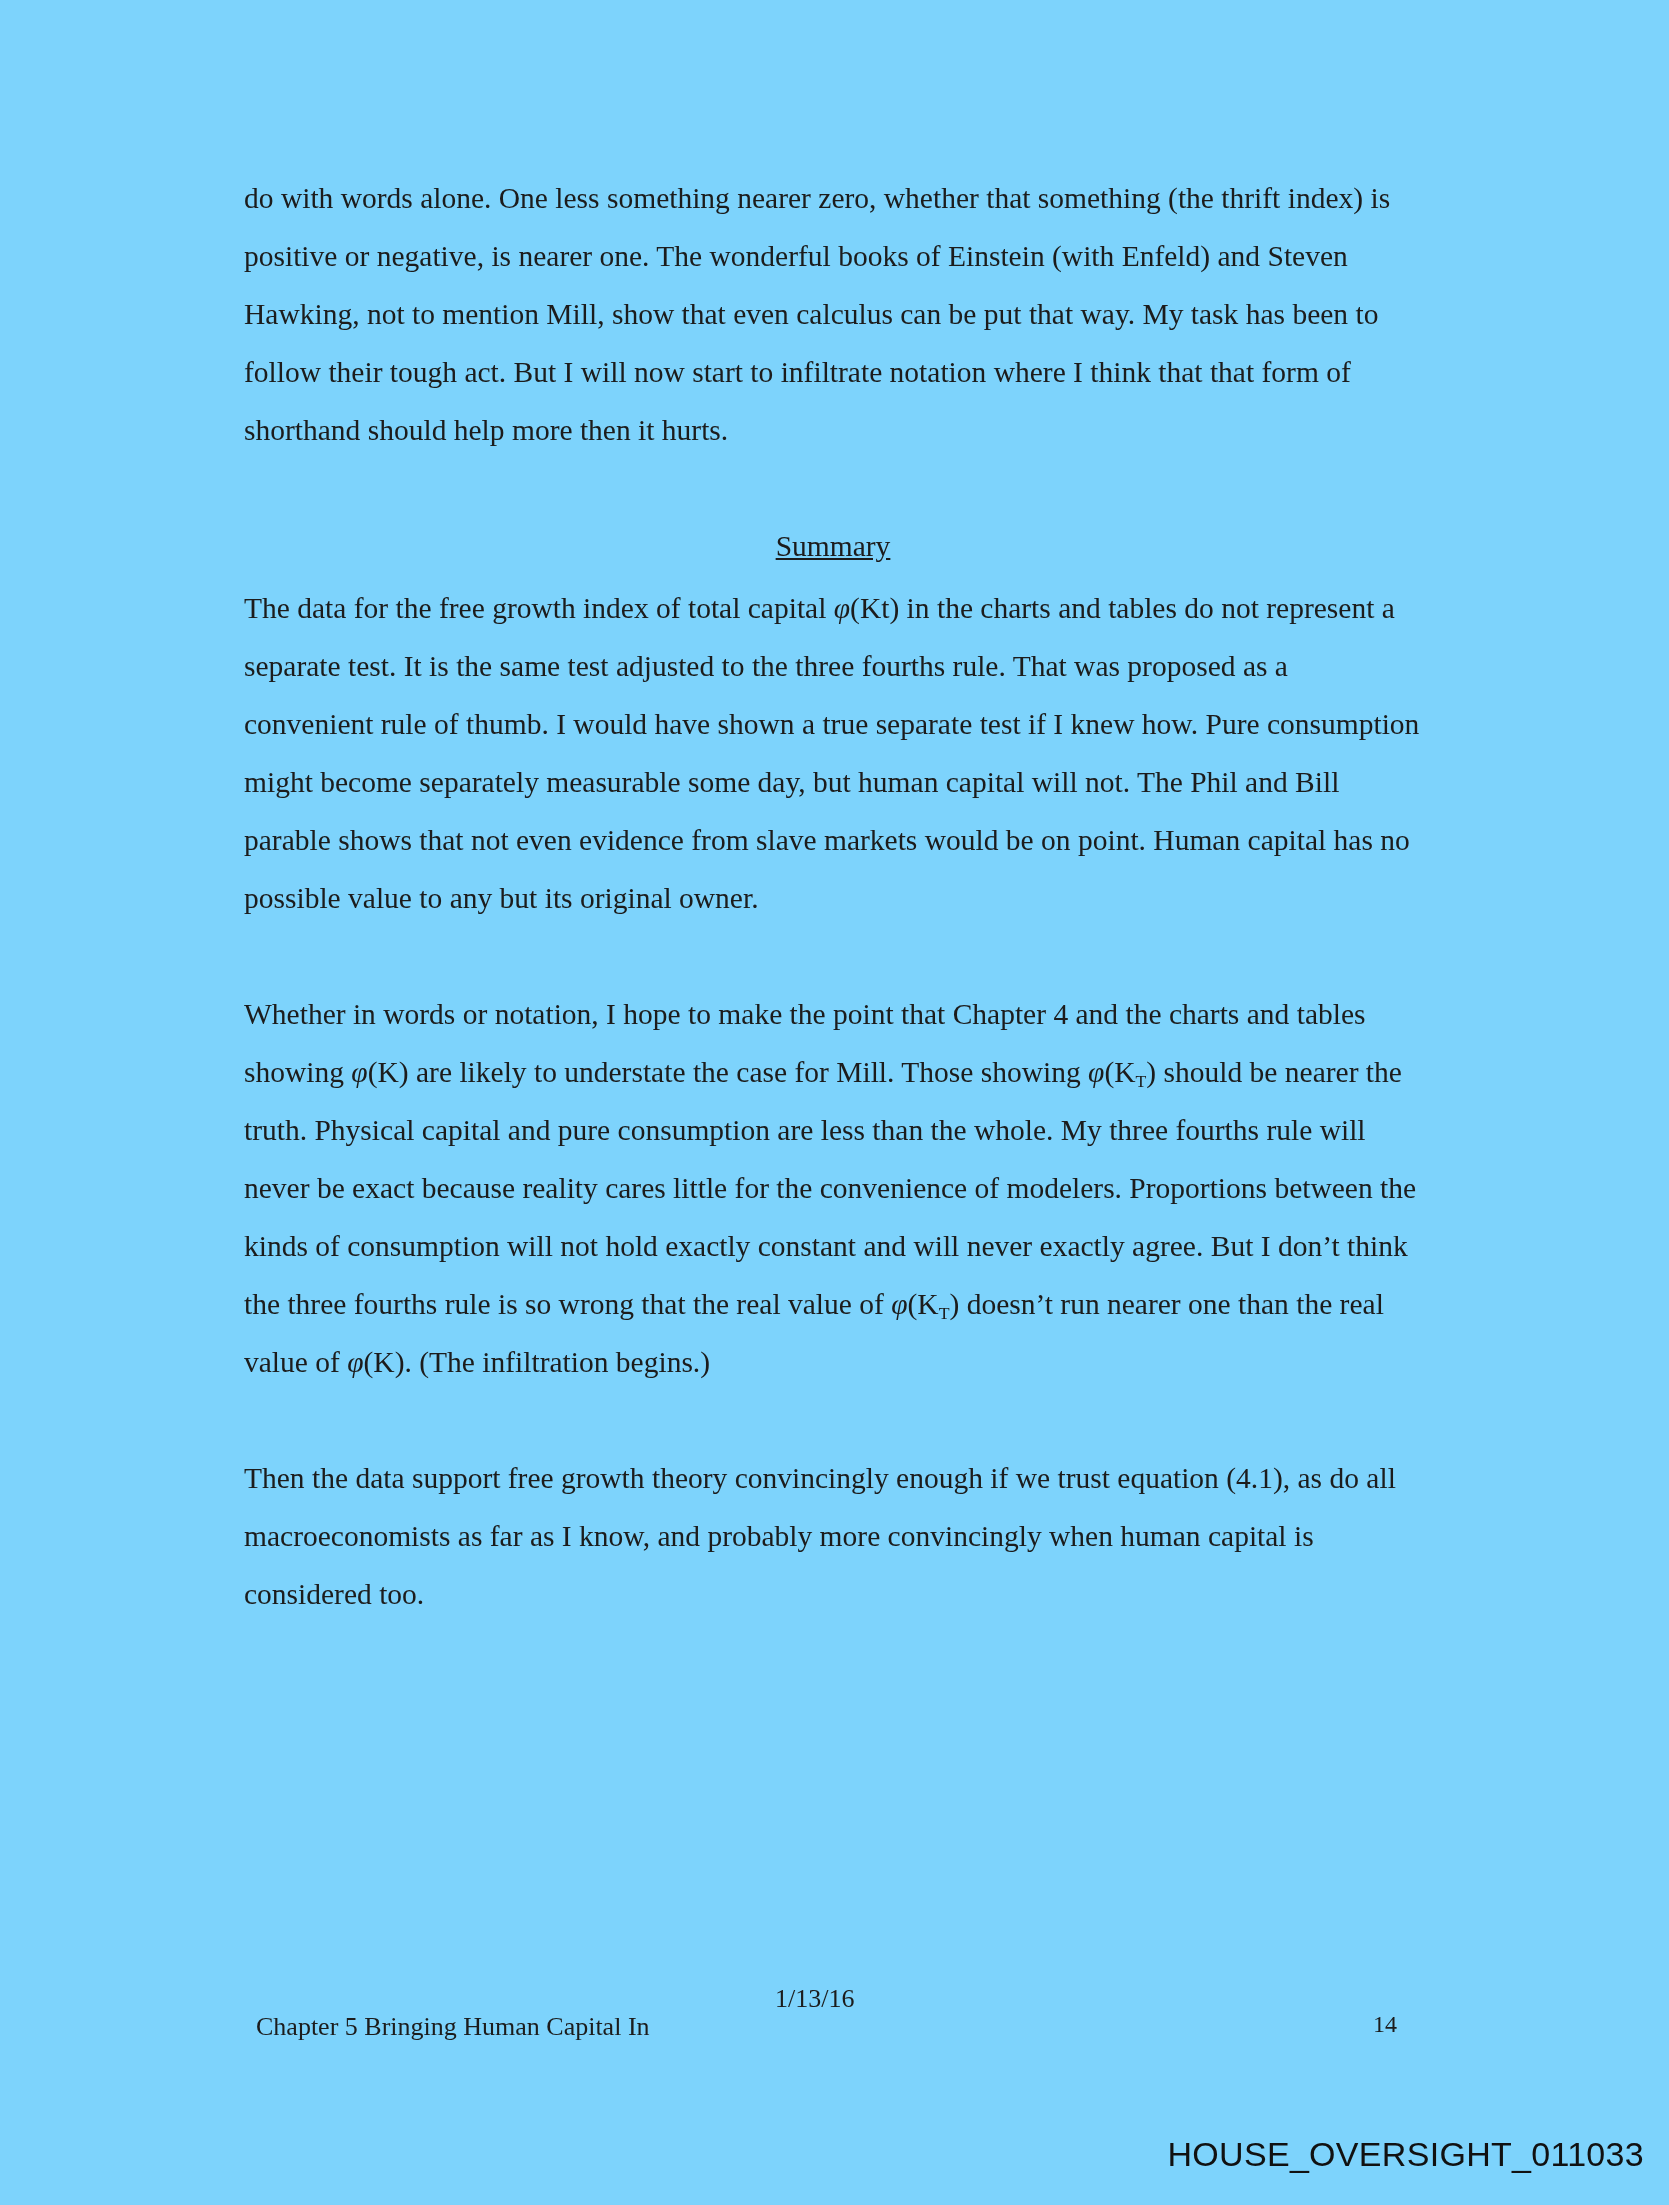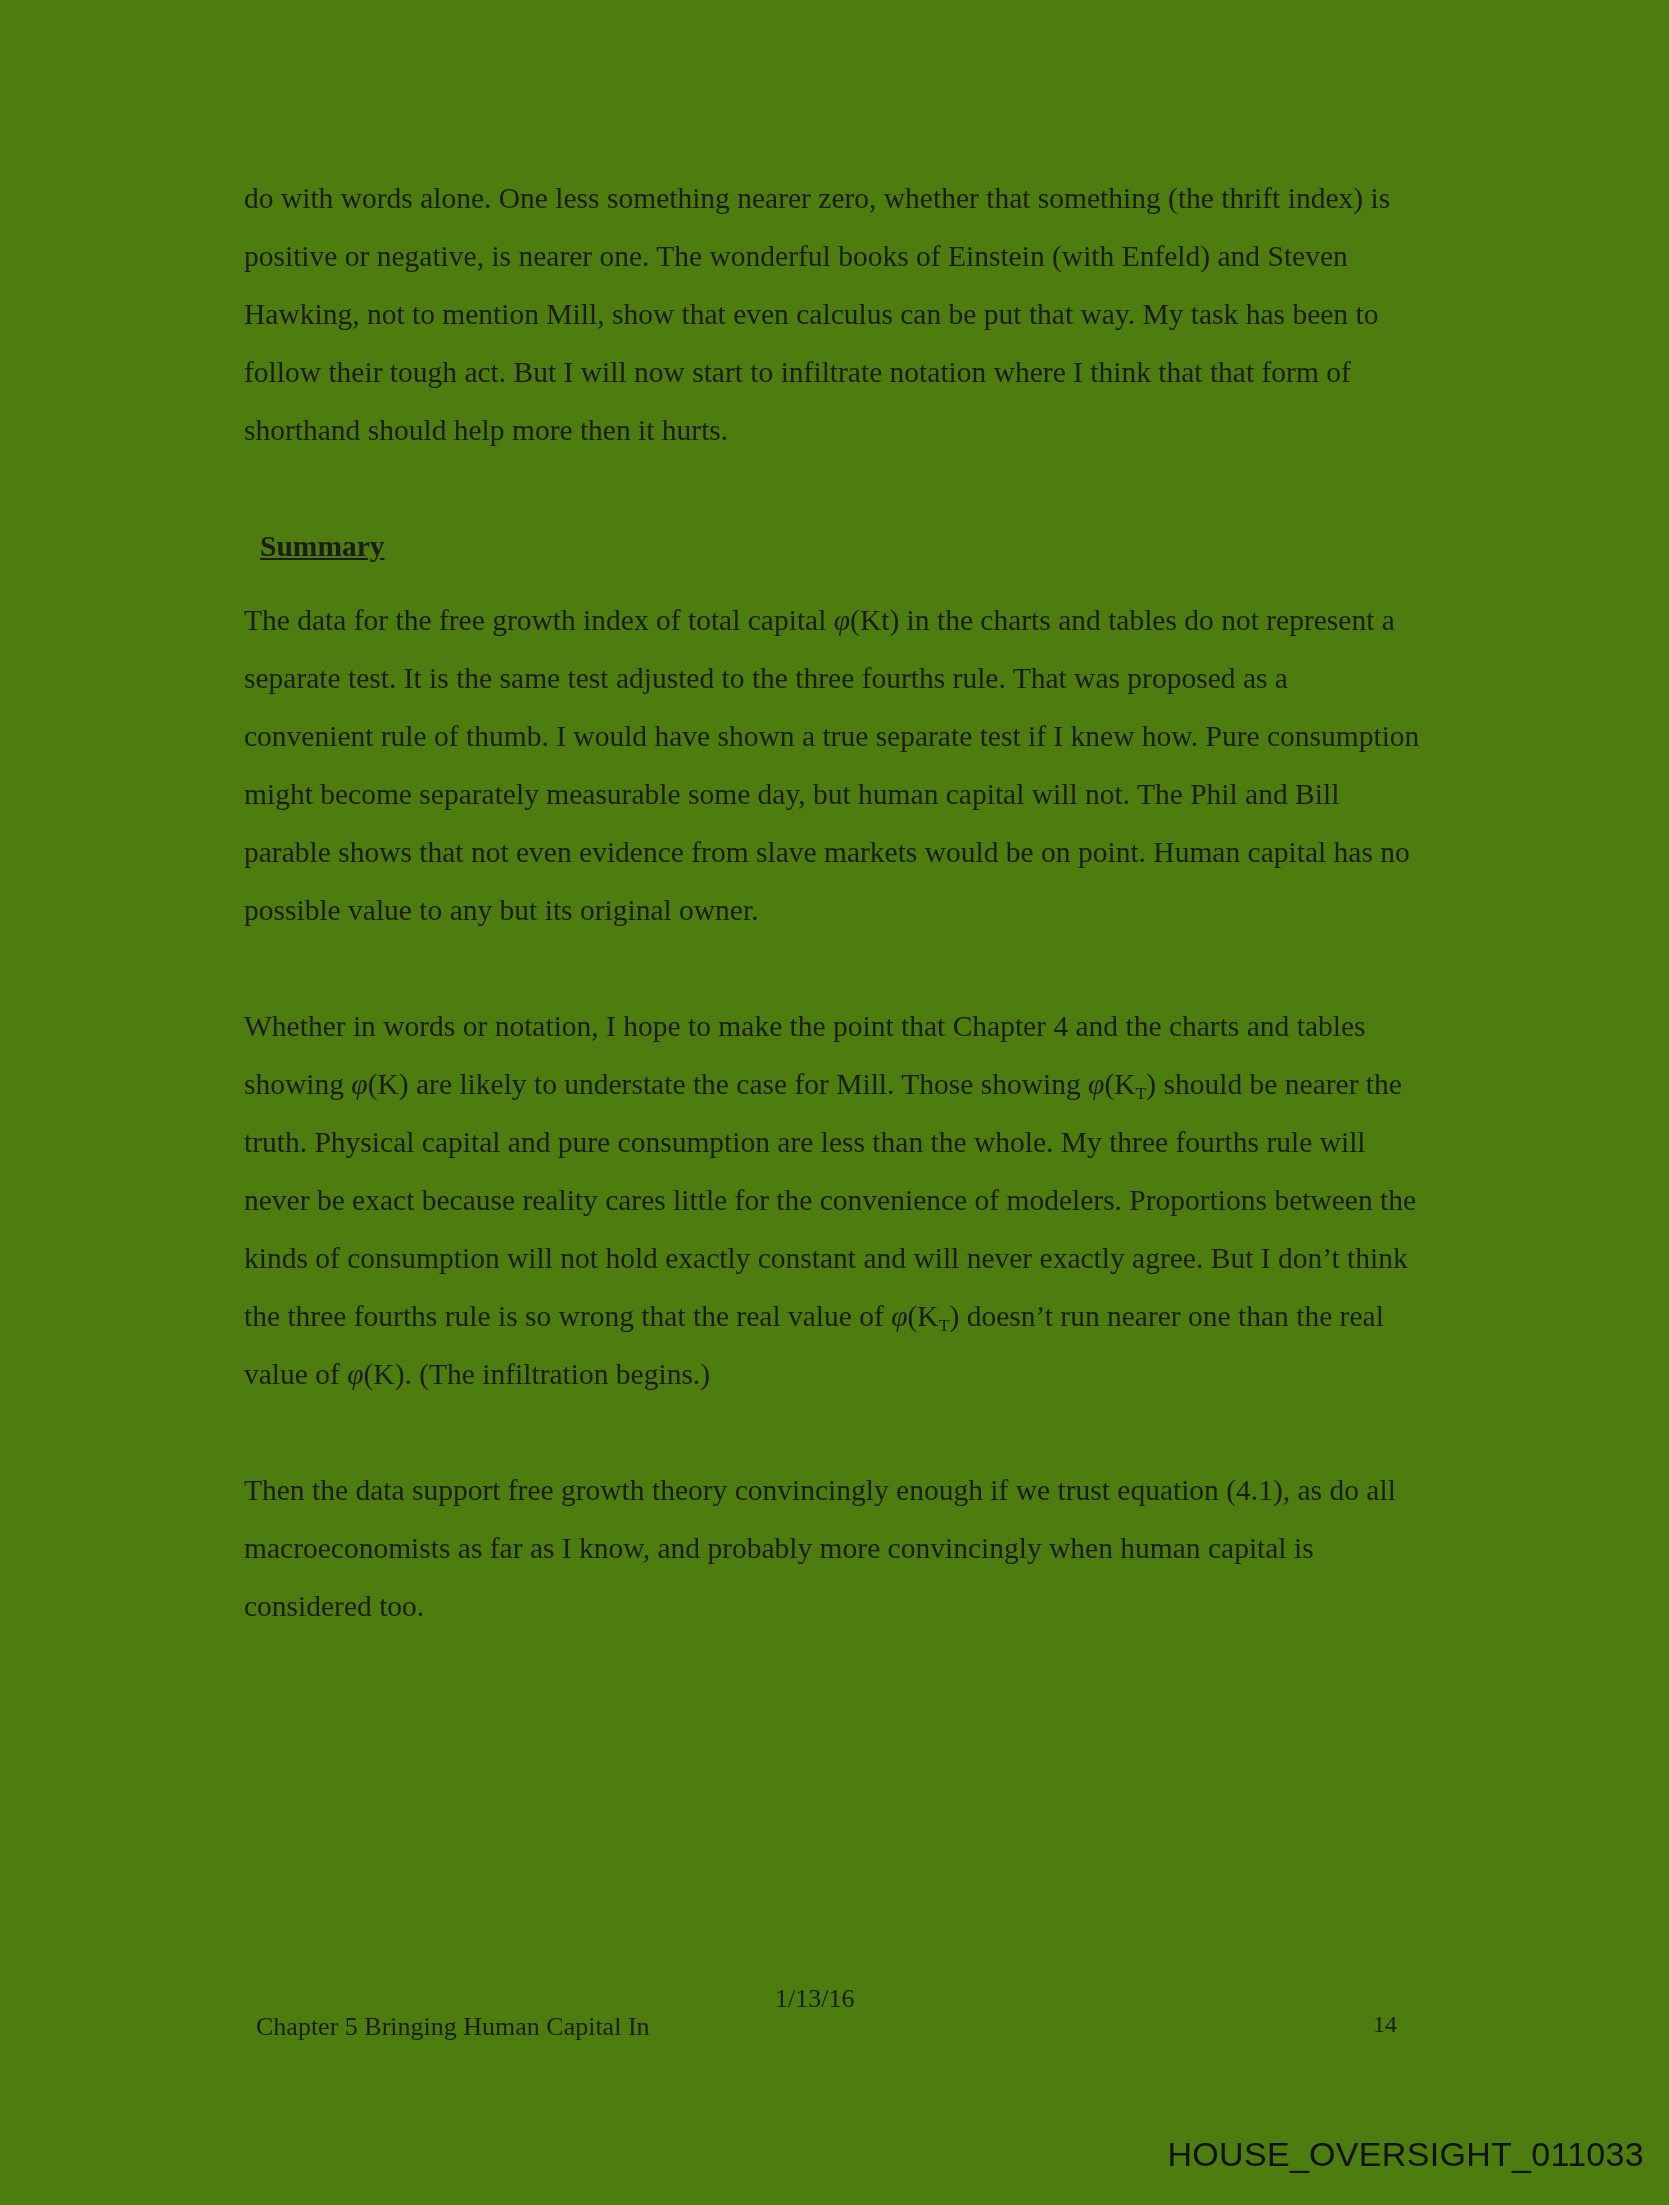--- a/index.html
+++ b/index.html
@@ -4,39 +4,40 @@
 <style>
   html, body {
     margin: 0;
     padding: 0;
     background: #ffffff;
   }
   .page {
     position: relative;
     width: 1669px;
     height: 2205px;
-    background: #4d7c0f;
+    background: #7dd3fc;
     overflow: hidden;
     font-family: "Liberation Serif", "DejaVu Serif", serif;
     color: #1c1c1c;
   }
   .content {
     position: absolute;
     left: 244px;
     top: 169px;
     width: 1178px;
     font-size: 29.5px;
     line-height: 58px;
   }
   .paragraph {
     margin: 0 0 58px 0;
   }
   .heading {
-    margin: 16px;
-    font-weight: bold;
+    margin: 4px;
+    font-weight: normal;
+    text-align: center;
   }
   .heading span {
     text-decoration: underline;
   }
   .run-phi {
     font-style: italic;
   }
   .run-sub {
     font-size: 0.60em;
     vertical-align: -0.30em;

